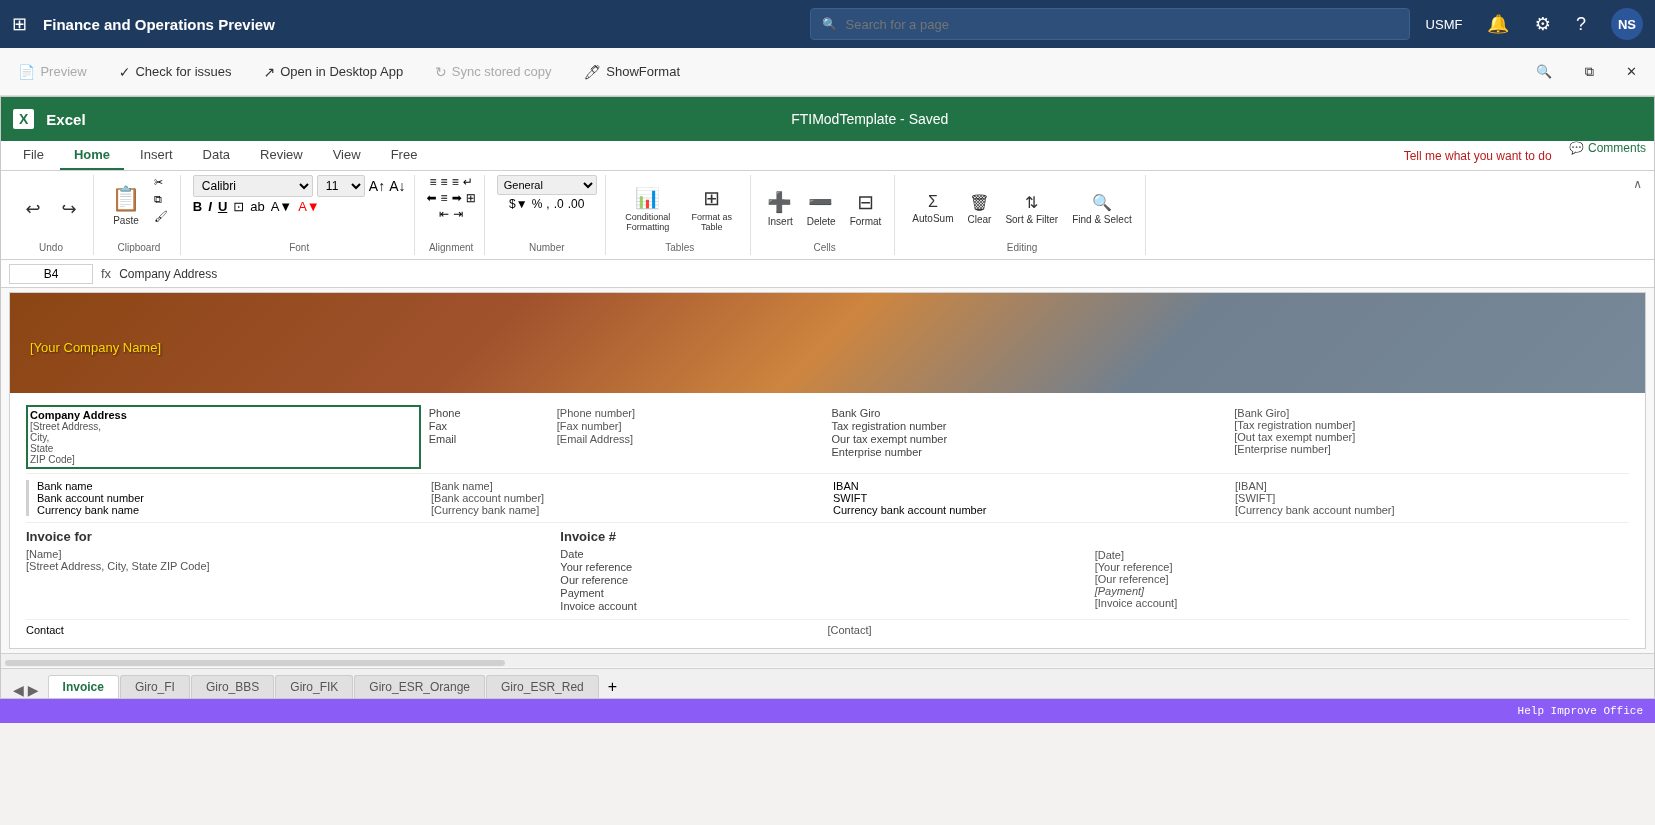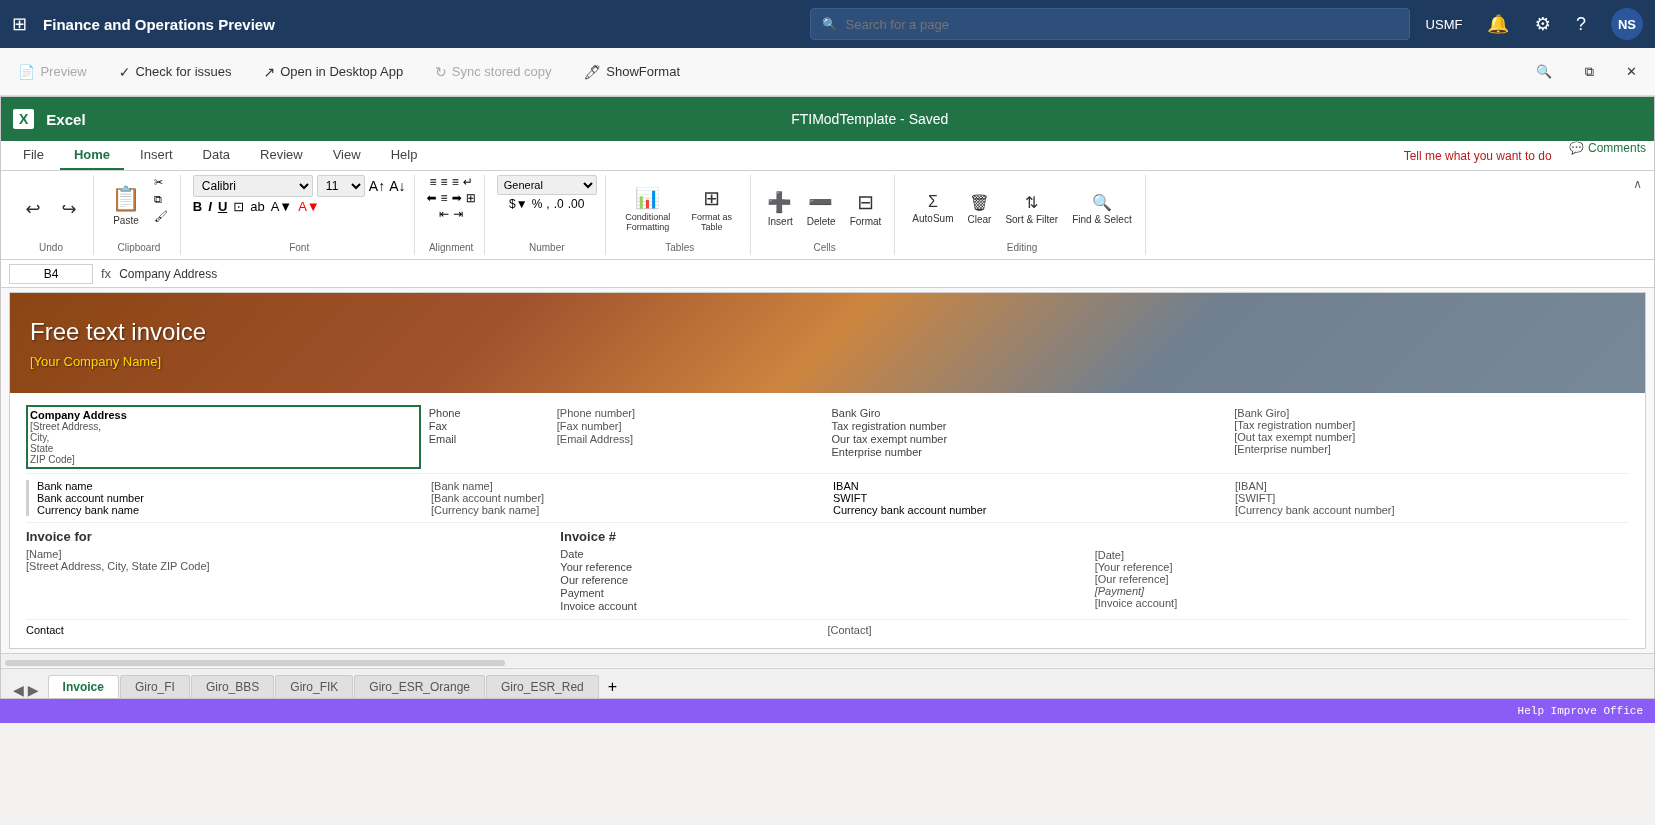--- a/index.html
+++ b/index.html
@@ -372,21 +372,21 @@
   </div>
 
   <div class="ribbon">
     <div class="ribbon-tabs">
       <div class="ribbon-tab">File</div>
       <div class="ribbon-tab active">Home</div>
       <div class="ribbon-tab">Insert</div>
       <div class="ribbon-tab">Data</div>
       <div class="ribbon-tab">Review</div>
       <div class="ribbon-tab">View</div>
-      <div class="ribbon-tab">Help</div>
+      <div class="ribbon-tab">Free</div>
       <div class="ribbon-tell">
         <span>Tell me what you want to do</span>
       </div>
       <div class="ribbon-comments">
         💬 <span>Comments</span>
       </div>
     </div>
 
     <div class="ribbon-content">
 
@@ -547,21 +547,20 @@
   <div class="formula-bar">
     <input class="cell-ref" type="text" value="B4" style="">
     <span style="font-size:13px;color:#555;">fx</span>
     <span class="formula-content">Company Address</span>
   </div>
 
   <div class="spreadsheet-area">
     <div class="invoice-content">
 
       <div class="invoice-banner">
-        <div class="invoice-banner-title">Free text invoice</div>
         <div class="invoice-banner-company">[Your Company Name]</div>
       </div>
 
       <div class="invoice-body">
 
         <div style="display:flex;gap:0;padding:4px 0;border-bottom:1px solid #eee;">
           <div style="flex:2;border:2px solid #217346;padding:2px;">
             <div style="font-weight:600;font-size:11px;">Company Address</div>
             <div style="font-size:10px;color:#555;">[Street Address,</div>
             <div style="font-size:10px;color:#555;">City,</div>

